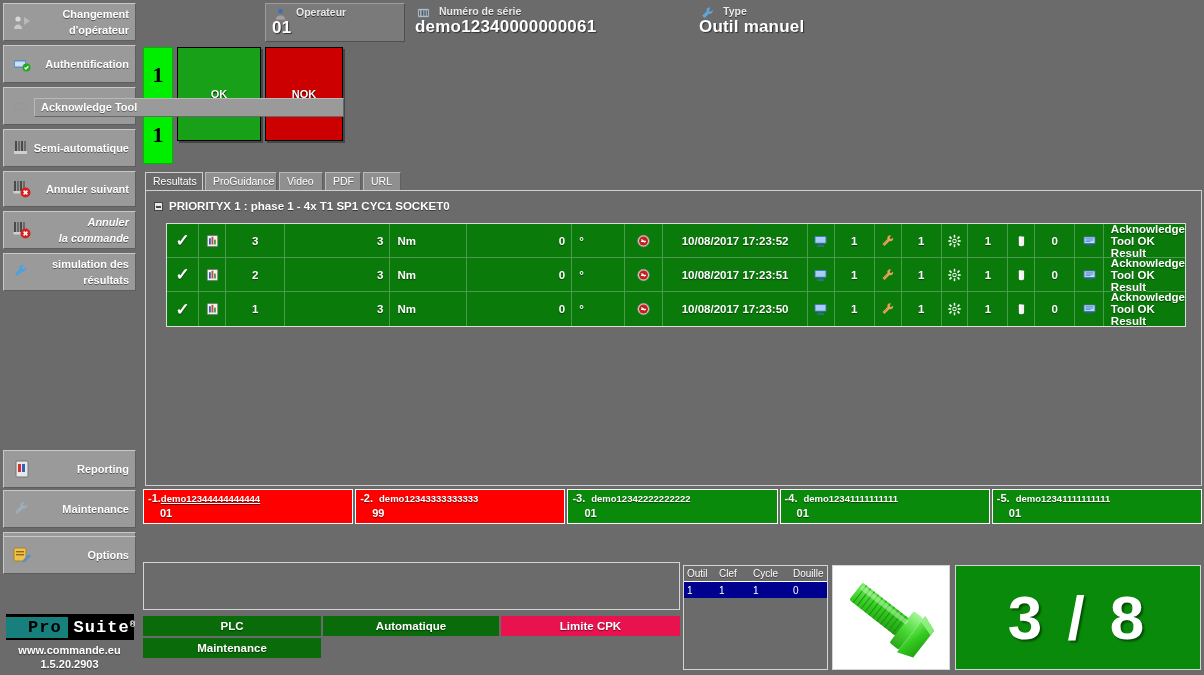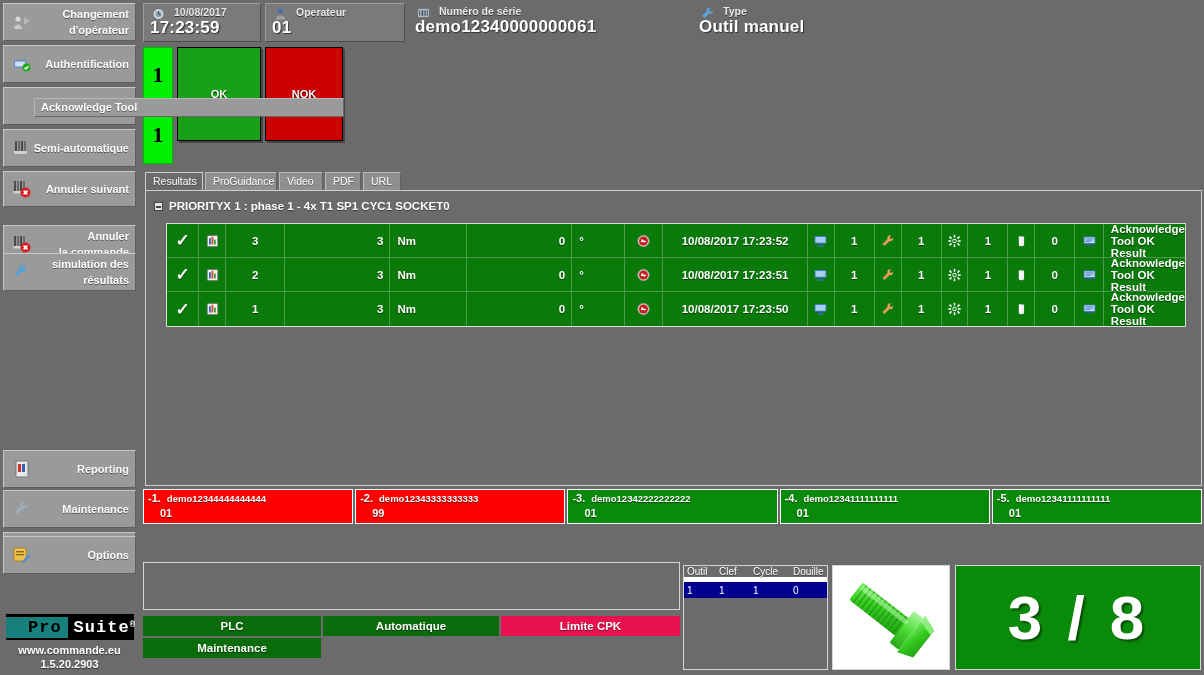--- a/index.html
+++ b/index.html
@@ -102,21 +102,21 @@
   
   #botleft { position:absolute; left:143px; top:562px; width:537px; height:110px; }
   #emptybox { position:absolute; left:0; top:0; width:537px; height:48px;
               background:#6b6b6b; border:1px solid #d4d4d4; }
   .statebtn { position:absolute; height:20px; display:flex; align-items:center; justify-content:center;
               font-size:11.5px; font-weight:bold; color:#ffffff; text-shadow:0 1px 1px rgba(0,0,0,.55); cursor:pointer; }
 
   #miniTbl { position:absolute; left:683px; top:565px; width:145px; height:105px;
              background:#6b6b6b; border:1px solid #d4d4d4; }
   #miniTbl .hrow { display:flex; height:16px; font-size:10px; color:#ffffff;
-                   border-bottom:5px solid #ffffff; text-shadow:0 1px 0 rgba(0,0,0,.4); }
+                   border-bottom:1px solid #ffffff; text-shadow:0 1px 0 rgba(0,0,0,.4); }
   #miniTbl .drow { display:flex; height:16px; font-size:10px; color:#ffffff; background:#00008f; }
   #miniTbl .mc { display:flex; align-items:center; padding-left:3px; }
 
   #boltimg { position:absolute; left:832px; top:565px; width:118px; height:105px;
              background:#ffffff; border:1px solid #d4d4d4; overflow:hidden; }
 
   #counter { position:absolute; left:955px; top:565px; width:246px; height:105px;
              background:#0a8a0a; border:1px solid #d4d4d4;
              display:flex; align-items:center; justify-content:center;
              font-size:62px; font-weight:bold; color:#ffffff; letter-spacing:4px;
@@ -182,21 +182,21 @@
               <rect x="2" y="2" width="2" height="10" fill="#4a4a4a"></rect>
               <rect x="5" y="2" width="2" height="10" fill="#6a6a6a"></rect>
               <rect x="8" y="2" width="2" height="10" fill="#4a4a4a"></rect>
               <rect x="11" y="2" width="2" height="10" fill="#6a6a6a"></rect>
               <rect x="1.5" y="12" width="12" height="2.5" fill="#d0d0d0"></rect>
               <circle cx="13.5" cy="13.5" r="5" fill="#d81f1f"></circle>
               <path d="M11.6 11.6l3.8 3.8M15.4 11.6l-3.8 3.8" stroke="#fff" stroke-width="1.6"></path>
             </svg></span>
           <span class="lbl">Annuler suivant</span>
         </div>
-        <div class="side-btn" style="top: 225px; height: 38px;">
+        <div class="side-btn" style="top: 211px; height: 38px; font-style: italic;">
           <span class="sico"><svg viewBox="0 0 20 20" width="20" height="20">
               <rect x="2" y="2" width="2" height="10" fill="#4a4a4a"></rect>
               <rect x="5" y="2" width="2" height="10" fill="#6a6a6a"></rect>
               <rect x="8" y="2" width="2" height="10" fill="#4a4a4a"></rect>
               <rect x="11" y="2" width="2" height="10" fill="#6a6a6a"></rect>
               <rect x="1.5" y="12" width="12" height="2.5" fill="#d0d0d0"></rect>
               <circle cx="13.5" cy="13.5" r="5" fill="#d81f1f"></circle>
               <path d="M11.6 11.6l3.8 3.8M15.4 11.6l-3.8 3.8" stroke="#fff" stroke-width="1.6"></path>
             </svg></span>
           <span class="lbl">Annuler
@@ -246,29 +246,20 @@
 
     <div id="logo">
       <span class="pro">Pro</span>
       <span class="suite"><span>Suite</span><span class="reg">®</span></span>
     </div>
     <div id="url">www.commande.eu</div>
     <div id="ver">1.5.20.2903</div>
   </div>
 
   <div id="header">
-      <div class="hdr-cell" style="left: 0px; width: 118px;">
-        <span class="hdr-ico"><svg viewBox="0 0 20 20" width="15" height="14">
-            <circle cx="10" cy="10" r="8" fill="#cfd6dc" stroke="#6a7782" stroke-width="1.5"></circle>
-            <circle cx="10" cy="10" r="4.4" fill="#8fa0ad"></circle>
-            <path d="M10 10V6.2M10 10l2.6 2" stroke="#2c3840" stroke-width="1.3"></path>
-          </svg></span>
-        <span class="hdr-lab">10/08/2017</span>
-        <span class="hdr-val">17:23:59</span>
-      </div>
       <div class="hdr-cell" style="left: 122px; width: 140px;">
         <span class="hdr-ico"><svg viewBox="0 0 20 20" width="15" height="14">
             <circle cx="10" cy="6" r="3.4" fill="#3f6fb5"></circle>
             <path d="M3.5 18c0-4 3-6 6.5-6s6.5 2 6.5 6z" fill="#d8b089"></path>
             <path d="M3.5 18c0-4 3-6 6.5-6s6.5 2 6.5 6z" fill="#4a7cc4" opacity=".35"></path>
           </svg></span>
         <span class="hdr-lab">Operateur</span>
         <span class="hdr-val">01</span>
       </div>
       <div class="hdr-cell plain" style="left: 266px; width: 420px;">
@@ -554,21 +545,21 @@
                 <rect x="6" y="14.8" width="8" height="1.8" fill="#2f5d92"></rect>
               </svg></span>
           </div>
           <div class="gc c-left nb" style="flex: 1 1 0%;">Acknowledge Tool OK Result</div>
         </div>
       </div>
   </div>
 
   <div id="serials">
       <div class="sbox" style="background: rgb(255, 0, 0);">
-        <div class="l1"><b class="idx">-1.</b><span style="margin-left: 6px;">demo12344444444444</span></div>
+        <div class="l1"><b class="idx">-1.</b><span style=" text-decoration: underline;">demo12344444444444</span></div>
         <div class="l2">01</div>
       </div>
       <div class="sbox" style="background: rgb(255, 0, 0);">
         <div class="l1"><b class="idx">-2.</b><span style="margin-left: 6px;">demo12343333333333</span></div>
         <div class="l2">99</div>
       </div>
       <div class="sbox" style="background: rgb(10, 138, 10);">
         <div class="l1"><b class="idx">-3.</b><span style="margin-left: 6px;">demo12342222222222</span></div>
         <div class="l2">01</div>
       </div>

